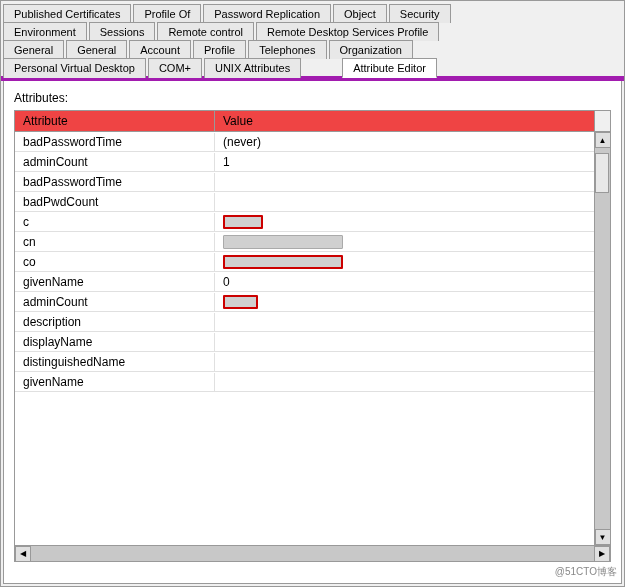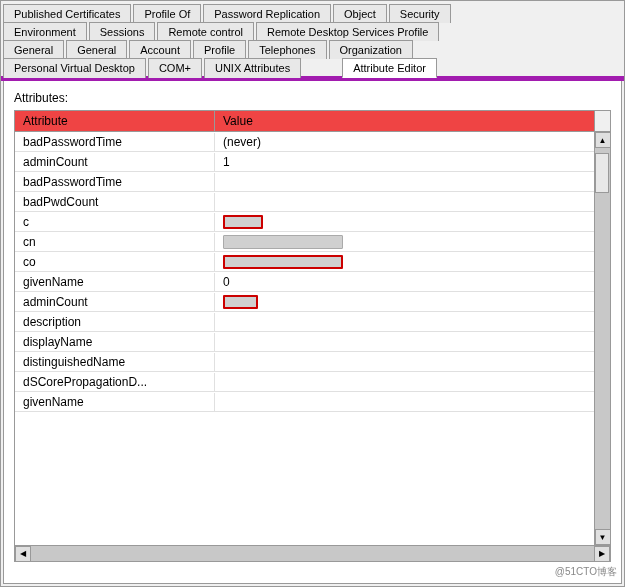--- a/index.html
+++ b/index.html
@@ -346,24 +346,20 @@
             </div>
             <div class="table-row">
               <div class="td td-attribute">displayName</div>
               <div class="td td-value"></div>
             </div>
             <div class="table-row">
               <div class="td td-attribute">distinguishedName</div>
               <div class="td td-value"></div>
             </div>
             <div class="table-row">
-              <div class="td td-attribute">dSCorePropagationD...</div>
-              <div class="td td-value"></div>
-            </div>
-            <div class="table-row">
               <div class="td td-attribute">givenName</div>
               <div class="td td-value"></div>
             </div>
           </div>
         <div class="scrollbar">
           <div class="scrollbar-btn">▲</div>
           <div class="scrollbar-track">
             <div class="scrollbar-thumb"></div>
           </div>
           <div class="scrollbar-btn">▼</div>

